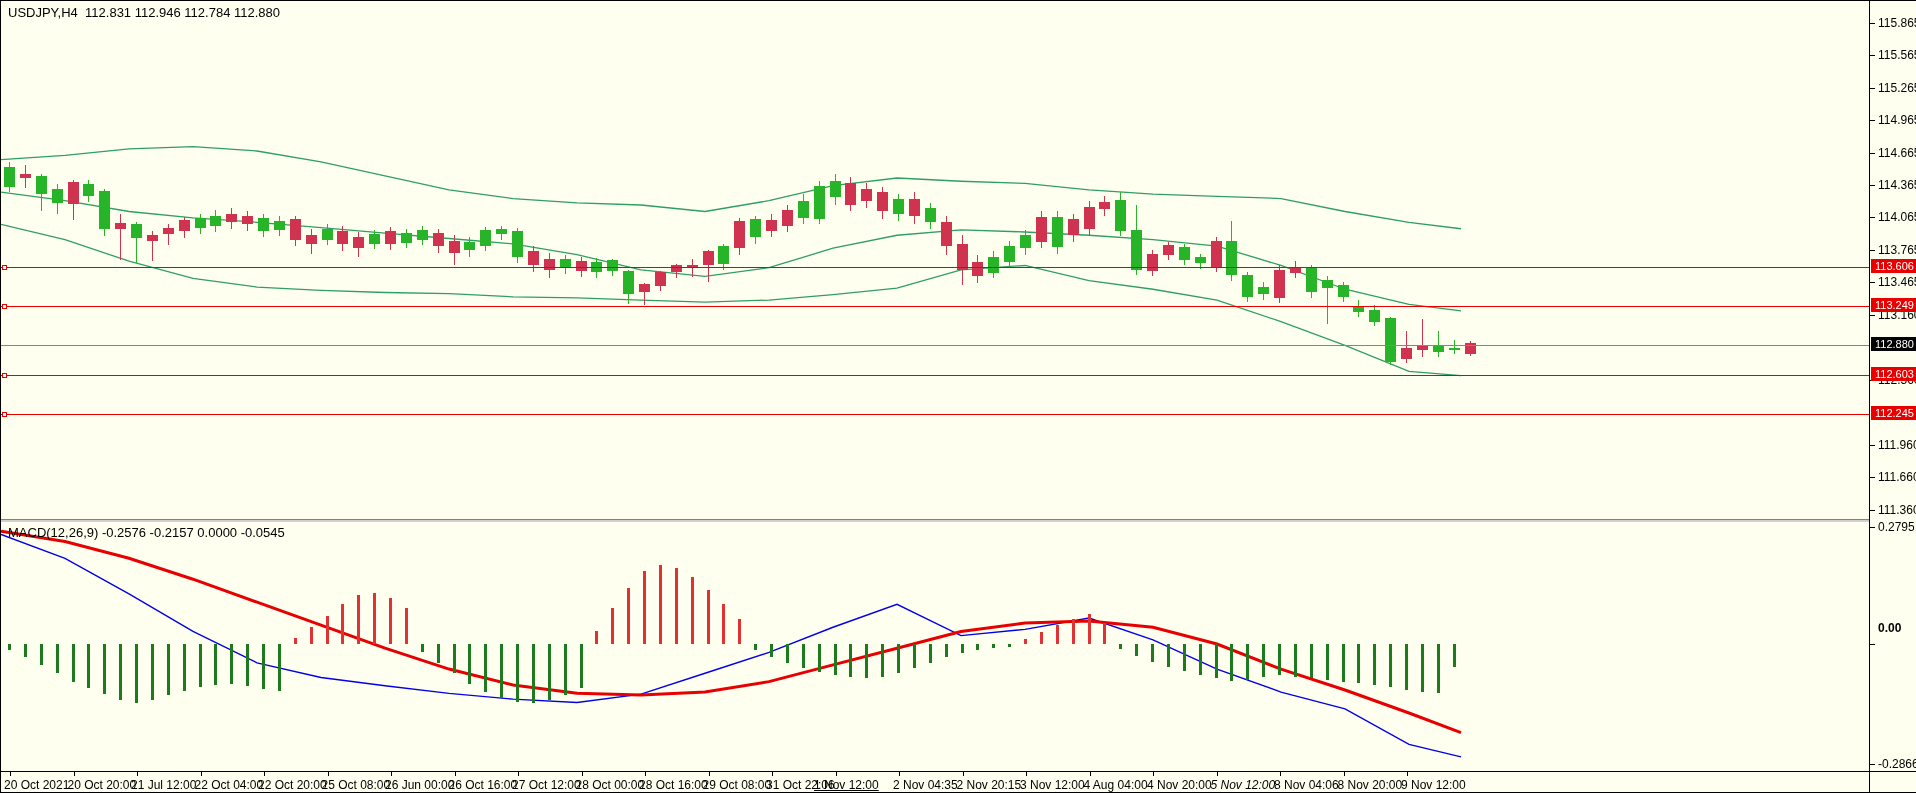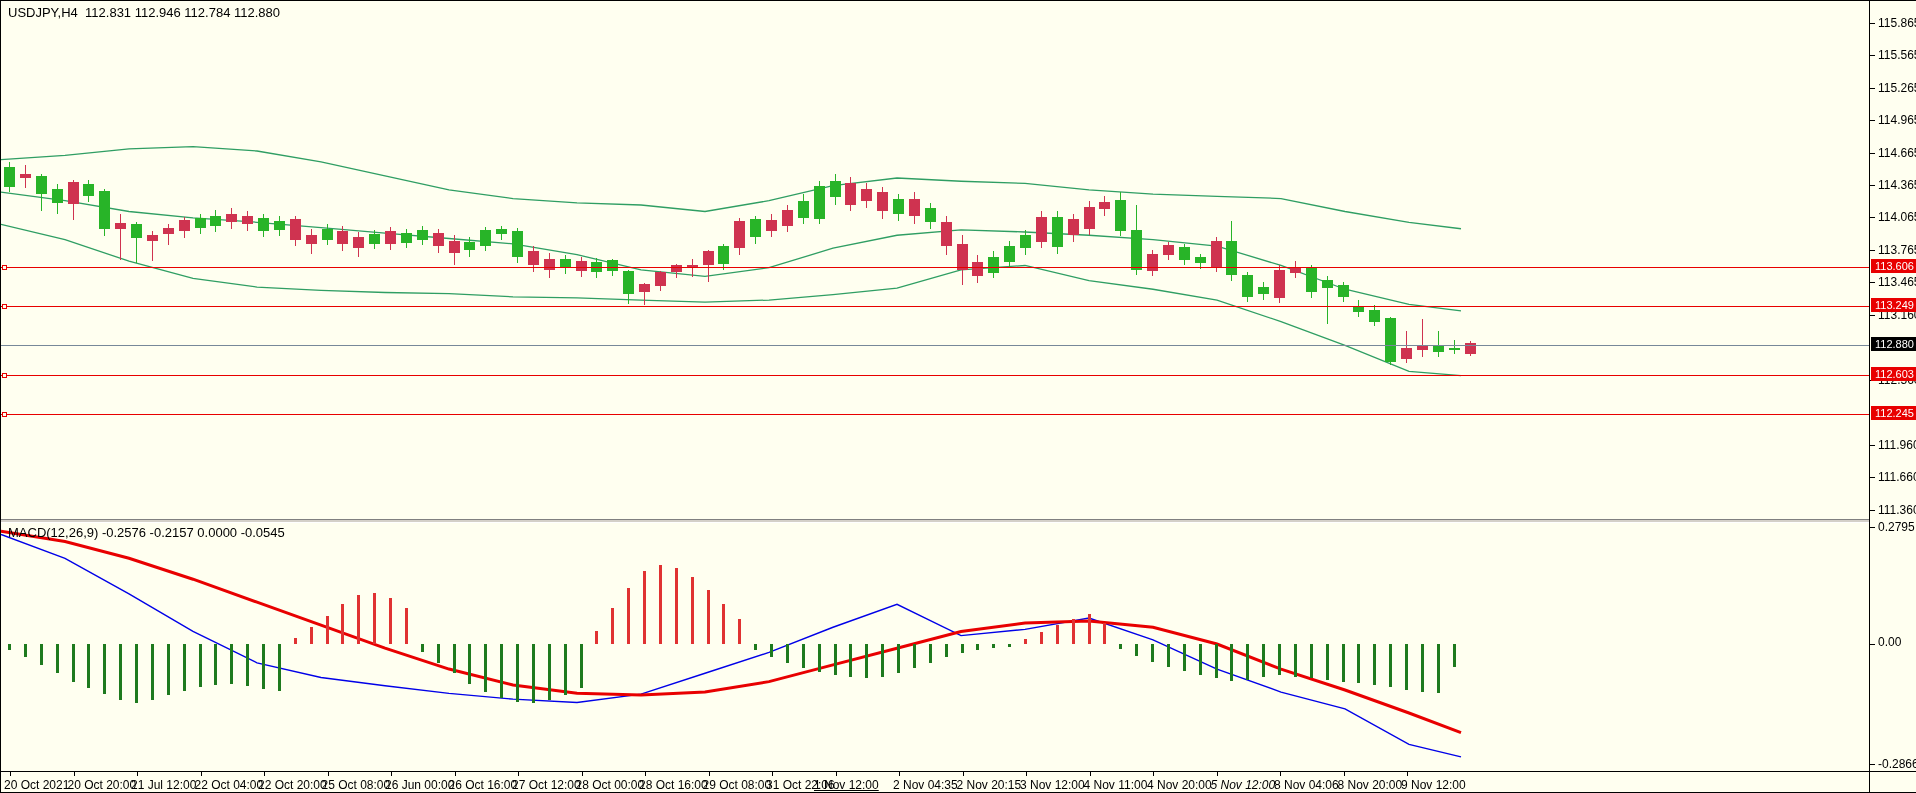--- a/index.html
+++ b/index.html
@@ -375,21 +375,21 @@
       <div class="time-label" style="left: 765px;">31 Oct 22:06</div>
       <div class="time-tick" style="left: 834.5px;"></div>
       <div class="time-label" style="left: 813px; text-decoration: underline;">1 Nov 12:00</div>
       <div class="time-tick" style="left: 898px;"></div>
       <div class="time-label" style="left: 892px;">2 Nov 04:35</div>
       <div class="time-tick" style="left: 961.5px;"></div>
       <div class="time-label" style="left: 955.5px;">2 Nov 20:15</div>
       <div class="time-tick" style="left: 1025px;"></div>
       <div class="time-label" style="left: 1019px;">3 Nov 12:00</div>
       <div class="time-tick" style="left: 1088.5px;"></div>
-      <div class="time-label" style="left: 1082.5px;">4 Nov 11:00</div>
+      <div class="time-label" style="left: 1082.5px;">4 Aug 04:00</div>
       <div class="time-tick" style="left: 1152px;"></div>
       <div class="time-label" style="left: 1146px;">4 Nov 20:00</div>
       <div class="time-tick" style="left: 1215.5px;"></div>
       <div class="time-label" style="left: 1209.5px; font-style: italic;">5 Nov 12:00</div>
       <div class="time-tick" style="left: 1279px;"></div>
       <div class="time-label" style="left: 1273px;">8 Nov 04:06</div>
       <div class="time-tick" style="left: 1342.5px;"></div>
       <div class="time-label" style="left: 1336.5px;">8 Nov 20:00</div>
       <div class="time-tick" style="left: 1406px;"></div>
       <div class="time-label" style="left: 1400px;">9 Nov 12:00</div>
@@ -420,21 +420,21 @@
       <div class="axis-label" style="top: 378.968px;">112.560</div>
       <div class="axis-tick" style="top: 443.768px;"></div>
       <div class="axis-label" style="top: 443.768px;">111.960</div>
       <div class="axis-tick" style="top: 476.168px;"></div>
       <div class="axis-label" style="top: 476.168px;">111.660</div>
       <div class="axis-tick" style="top: 508.568px;"></div>
       <div class="axis-label" style="top: 508.568px;">111.360</div>
       <div class="axis-tick" style="top: 526.169px;"></div>
       <div class="axis-label" style="top: 526.169px;">0.2795</div>
       <div class="axis-tick" style="top: 643px;"></div>
-      <div class="axis-label" style="top: 641px;">0.00</div>
+      <div class="axis-label" style="top: 627px; font-weight: bold;">0.00</div>
       <div class="axis-tick" style="top: 762.799px;"></div>
       <div class="axis-label" style="top: 762.799px;">-0.2866</div>
       <div class="axis-badge" style="top: 266px; background: rgb(232, 0, 0);">113.606</div>
       <div class="axis-badge" style="top: 304.556px; background: rgb(232, 0, 0);">113.249</div>
       <div class="axis-badge" style="top: 344.408px; background: rgb(0, 0, 0);">112.880</div>
       <div class="axis-badge" style="top: 374.324px; background: rgb(232, 0, 0);">112.603</div>
       <div class="axis-badge" style="top: 412.988px; background: rgb(232, 0, 0);">112.245</div>
     </div>
 
 </div>

